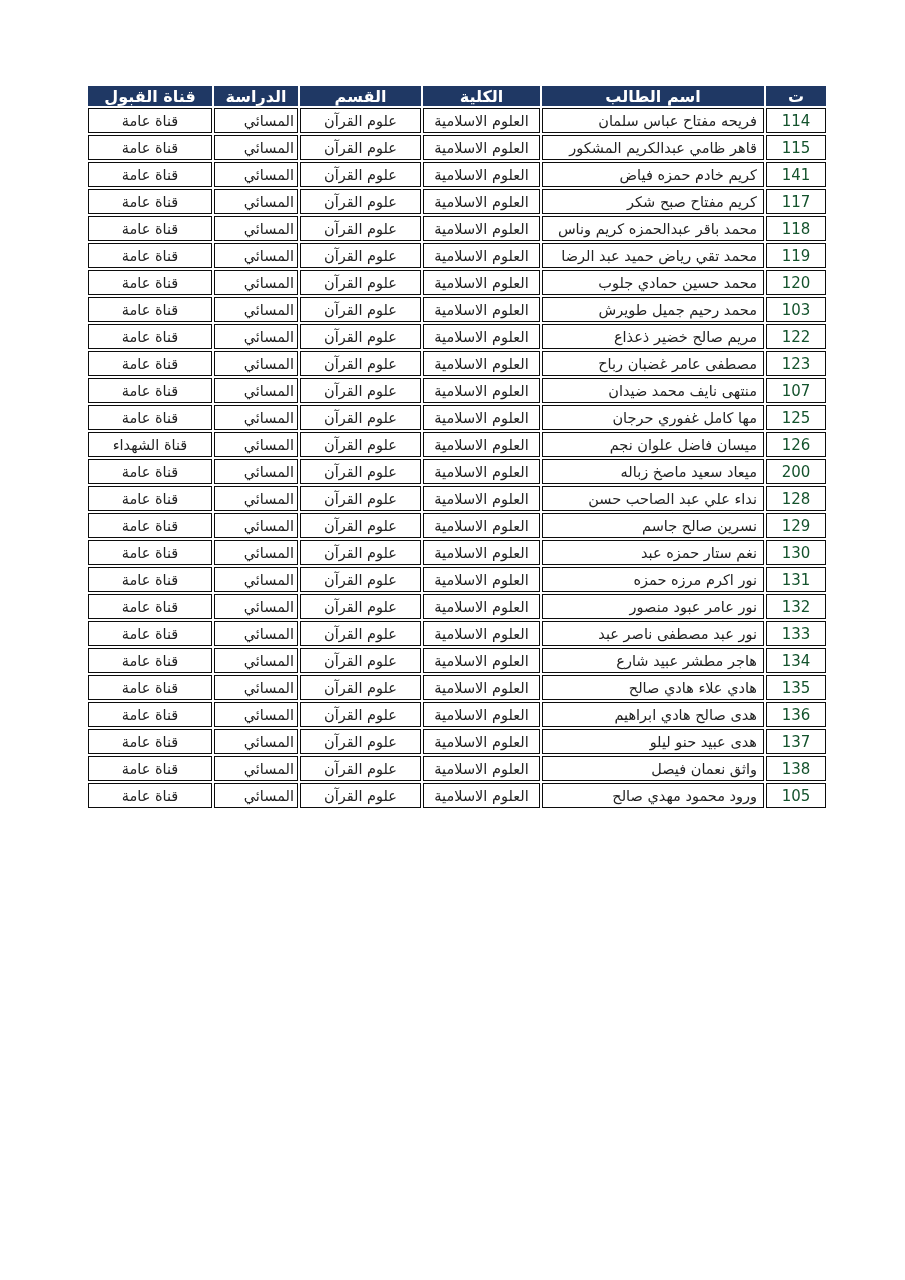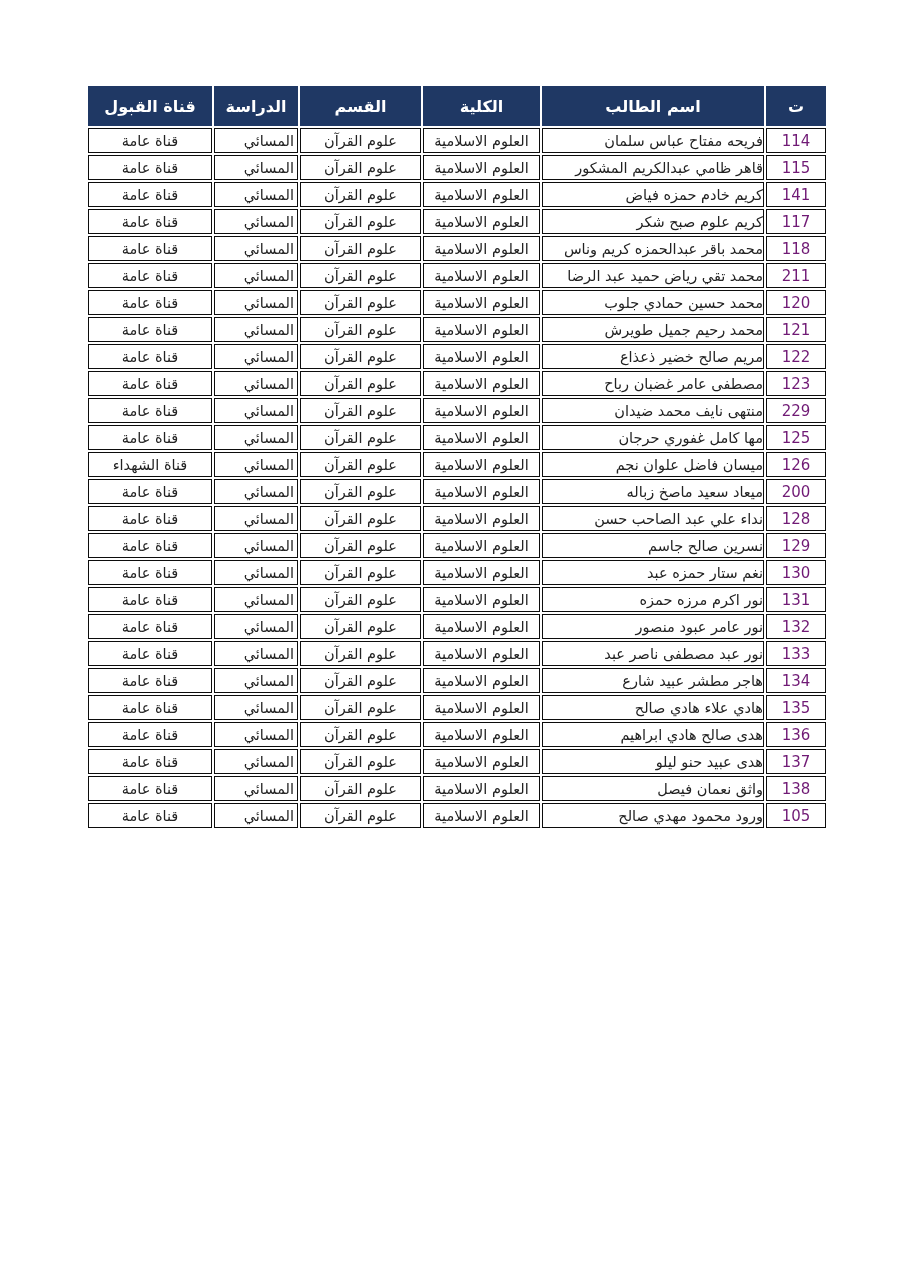--- a/index.html
+++ b/index.html
@@ -23,43 +23,43 @@
     border-collapse: separate;
     border-spacing: 2px;
     table-layout: fixed;
     direction: rtl;
   }
   table.students th {
     background: #1f3864;
     color: #ffffff;
     font-size: 16px;
     font-weight: bold;
-    height: 40px;
+    height: 20px;
     text-align: center;
     vertical-align: middle;
     padding: 0 2px;
     overflow: hidden;
     white-space: nowrap;
   }
   table.students td {
     border: 1.5px solid #0c0c0c;
     background: #ffffff;
     height: 23px;
     font-size: 14.5px;
     color: #222222;
     text-align: center;
     vertical-align: middle;
     padding: 0 2px;
     overflow: hidden;
     white-space: nowrap;
   }
   
-  table.students td.col-name  { text-align: right; padding-right: 0; }
+  table.students td.col-name  { text-align: right; padding-right: 6px; }
   table.students td.col-study { text-align: right; padding-right: 3px; padding-left: 28px; }
-  table.students td.col-no    { font-size: 15px; color: #701a75; font-family: "DejaVu Sans", sans-serif; }
+  table.students td.col-no    { font-size: 15px; color: #14532d; font-family: "DejaVu Sans", sans-serif; }
 </style>
 </head>
 <body>
 
 <div class="page">
   <table class="students" dir="rtl">
     <colgroup>
       <col style="width:60px">
       <col style="width:222px">
       <col style="width:117px">
@@ -97,52 +97,52 @@
         <tr>
           <td class="col-no">141</td>
           <td class="col-name">كريم خادم حمزه فياض</td>
           <td class="col-college">العلوم الاسلامية</td>
           <td class="col-dept">علوم القرآن</td>
           <td class="col-study">المسائي</td>
           <td class="col-channel">قناة عامة</td>
         </tr>
         <tr>
           <td class="col-no">117</td>
-          <td class="col-name">كريم علوم صبح شكر</td>
+          <td class="col-name">كريم مفتاح صبح شكر</td>
           <td class="col-college">العلوم الاسلامية</td>
           <td class="col-dept">علوم القرآن</td>
           <td class="col-study">المسائي</td>
           <td class="col-channel">قناة عامة</td>
         </tr>
         <tr>
           <td class="col-no">118</td>
           <td class="col-name">محمد باقر عبدالحمزه كريم وناس</td>
           <td class="col-college">العلوم الاسلامية</td>
           <td class="col-dept">علوم القرآن</td>
           <td class="col-study">المسائي</td>
           <td class="col-channel">قناة عامة</td>
         </tr>
         <tr>
-          <td class="col-no">211</td>
+          <td class="col-no">119</td>
           <td class="col-name">محمد تقي رياض حميد عبد الرضا</td>
           <td class="col-college">العلوم الاسلامية</td>
           <td class="col-dept">علوم القرآن</td>
           <td class="col-study">المسائي</td>
           <td class="col-channel">قناة عامة</td>
         </tr>
         <tr>
           <td class="col-no">120</td>
           <td class="col-name">محمد حسين حمادي جلوب</td>
           <td class="col-college">العلوم الاسلامية</td>
           <td class="col-dept">علوم القرآن</td>
           <td class="col-study">المسائي</td>
           <td class="col-channel">قناة عامة</td>
         </tr>
         <tr>
-          <td class="col-no">121</td>
+          <td class="col-no">103</td>
           <td class="col-name">محمد رحيم جميل طويرش</td>
           <td class="col-college">العلوم الاسلامية</td>
           <td class="col-dept">علوم القرآن</td>
           <td class="col-study">المسائي</td>
           <td class="col-channel">قناة عامة</td>
         </tr>
         <tr>
           <td class="col-no">122</td>
           <td class="col-name">مريم صالح خضير ذعذاع</td>
           <td class="col-college">العلوم الاسلامية</td>
@@ -152,21 +152,21 @@
         </tr>
         <tr>
           <td class="col-no">123</td>
           <td class="col-name">مصطفى عامر غضبان رباح</td>
           <td class="col-college">العلوم الاسلامية</td>
           <td class="col-dept">علوم القرآن</td>
           <td class="col-study">المسائي</td>
           <td class="col-channel">قناة عامة</td>
         </tr>
         <tr>
-          <td class="col-no">229</td>
+          <td class="col-no">107</td>
           <td class="col-name">منتهى نايف محمد ضيدان</td>
           <td class="col-college">العلوم الاسلامية</td>
           <td class="col-dept">علوم القرآن</td>
           <td class="col-study">المسائي</td>
           <td class="col-channel">قناة عامة</td>
         </tr>
         <tr>
           <td class="col-no">125</td>
           <td class="col-name">مها كامل غفوري حرجان</td>
           <td class="col-college">العلوم الاسلامية</td>

